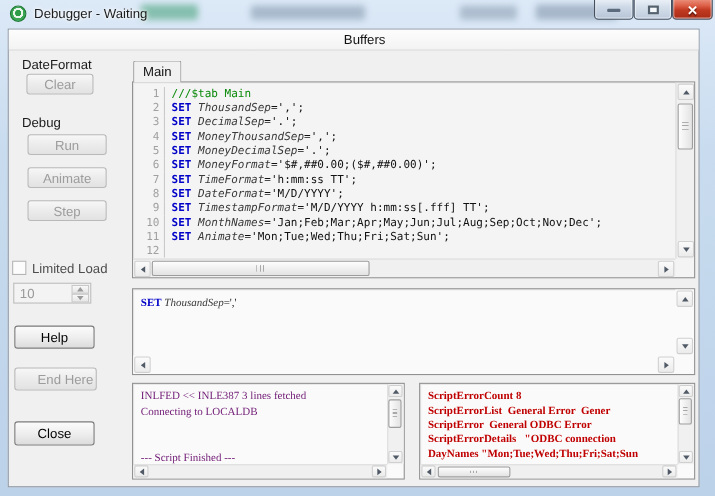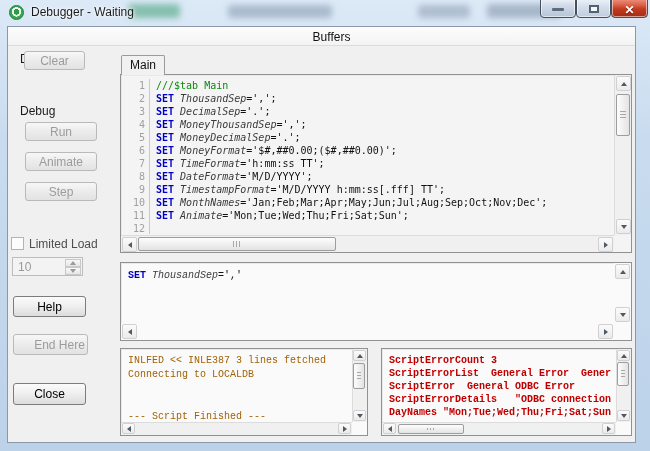--- a/index.html
+++ b/index.html
@@ -88,24 +88,24 @@
   .sb-btn { position:absolute; width:15px; height:15px; background:linear-gradient(180deg,#fbfbfb,#ebebeb); border:1px solid #d0d0d0; border-radius:2px; }
   .sb-thumb { position:absolute; background:linear-gradient(90deg,#fdfdfd,#e3e3e3); border:1px solid #9d9d9d; border-radius:2px; }
   .sb-thumb.h { background:linear-gradient(180deg,#fdfdfd,#e3e3e3); }
   .grip-v { position:absolute; left:3px; right:3px; top:50%; height:7px; margin-top:-4px;
     background:repeating-linear-gradient(180deg,#a8a8a8 0 1px,transparent 1px 3px); }
   .grip-h { position:absolute; top:3px; bottom:3px; left:50%; width:7px; margin-left:-4px;
     background:repeating-linear-gradient(90deg,#a8a8a8 0 1px,transparent 1px 3px); }
 
   
   .watch-panel { left:120px; top:262px; width:512px; height:79px; background:#fafafa; }
-  .mono-line { white-space:pre; font-family:Liberation Mono, monospace; font-size:10px; line-height:14px; }
+  .mono-line { white-space:pre; font-family:Liberation Serif, serif; font-size:10px; line-height:14px; }
   .watch-text { position:absolute; left:7px; top:6px; }
   .status-panel { left:120px; top:348px; width:248px; height:88px; background:#fafafa; }
-  .status-text { position:absolute; left:7px; top:5px; color:#a16207; }
+  .status-text { position:absolute; left:7px; top:5px; color:#701a75; }
   .error-panel { left:381px; top:348px; width:251px; height:88px; background:#fafafa; }
   .error-text { position:absolute; left:7px; top:5px; }
   .error-text .mono-line { line-height:13px; font-weight:bold; }
   .sb-v.thin { width:15px; bottom:13px; }
   .sb-h.thin { height:13px; right:15px; }
   .sb-btn.thin { width:13px; height:11px; }
 </style>
 </head>
 <body>
 
@@ -129,21 +129,21 @@
       </div>
   </div>
 
   <div class="client">
     <div class="menubar">
       <span class="menu-item">Buffers</span>
     </div>
   </div>
 
   <div class="abs grouplabel" style="left:20px; top:52px;">DateFormat</div>
-  <button class="btn" style="left:24px; top:51px; width:61px; height:19px;">Clear</button>
+  <button class="btn" style="left:24px; top:67px; width:61px; height:19px;">Clear</button>
 
   <div class="abs grouplabel" style="left:20px; top:104px;">Debug</div>
   <button class="btn" style="left:25px; top:122px; width:72px; height:19px;">Run</button>
   <button class="btn" style="left:25px; top:182px; width:72px; height:19px;">Step</button>
   <button class="btn" style="left:25px; top:152px; width:72px; height:19px;">Animate</button>
 
   <div class="checkbox-row" style="left:11px; top:237px;text-align:center;">
     <span class="cb-box"></span><span>Limited Load</span>
   </div>
 
@@ -247,21 +247,21 @@
           <span class="tri tri-left center-tri"></span>
         </div>
       <div class="sb-btn thin" style="right:1px; top:0;">
           <span class="tri tri-right center-tri"></span>
         </div>
     </div>
   </div>
 
   <div class="panel error-panel">
     <div class="error-text">
-        <div class="mono-line" style="color:#c00000">ScriptErrorCount 3</div>
+        <div class="mono-line" style="color:#c00000">ScriptErrorCount 8</div>
         <div class="mono-line" style="color:#c00000">ScriptErrorList  General Error  Gener</div>
         <div class="mono-line" style="color:#c00000">ScriptError  General ODBC Error</div>
         <div class="mono-line" style="color:#c00000">ScriptErrorDetails   "ODBC connection</div>
         <div class="mono-line" style="color:#c00000">DayNames "Mon;Tue;Wed;Thu;Fri;Sat;Sun</div>
       </div>
     <div class="sb-v thin">
       <div class="sb-btn thin" style="top:1px; left:0;">
           <span class="tri tri-up tri-dark center-tri"></span>
         </div>
       <div class="sb-thumb" style="left:0; top:13px; width:12px; height:24px;">

